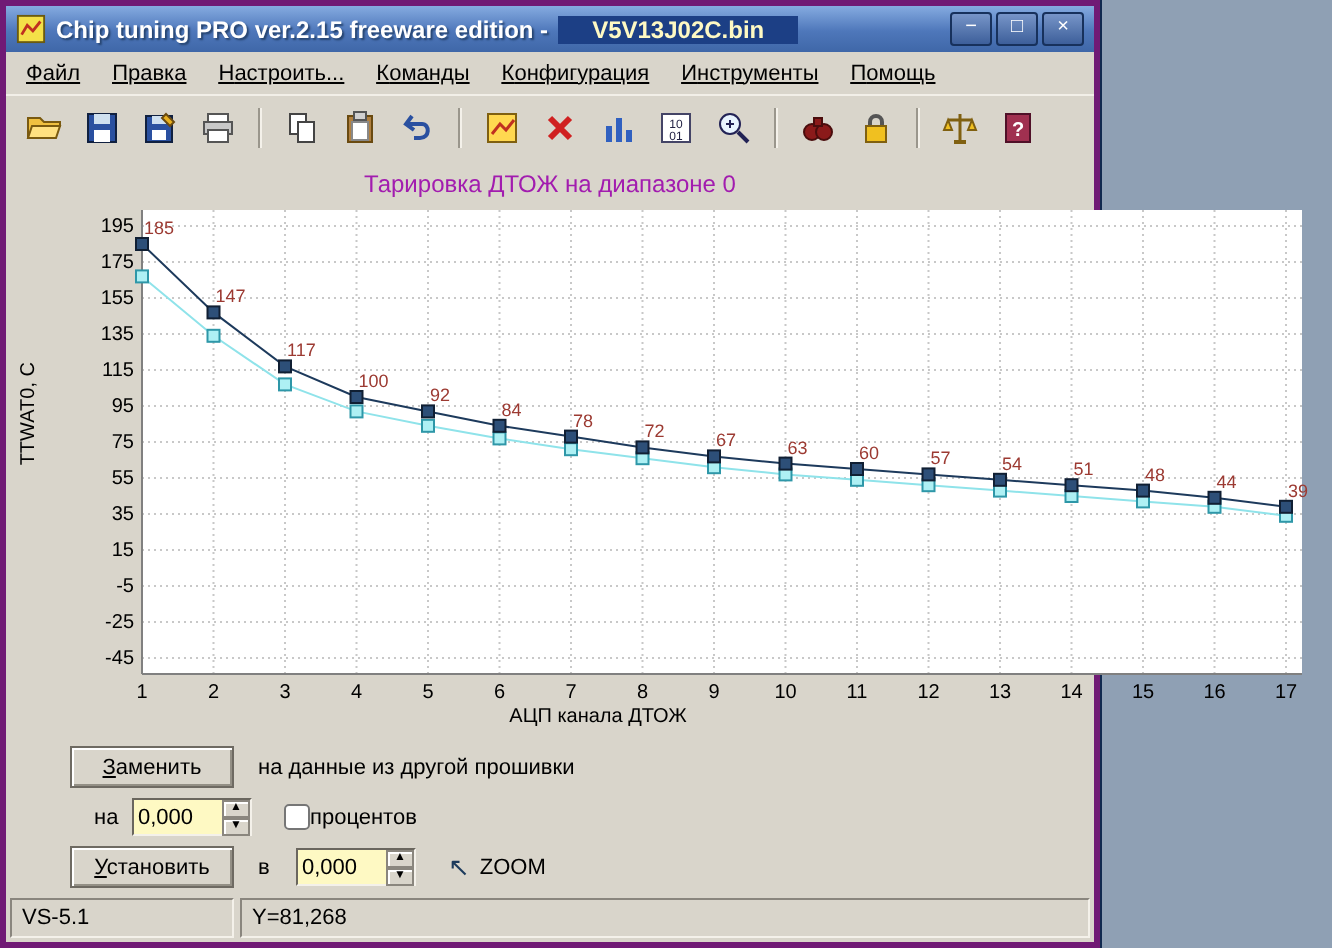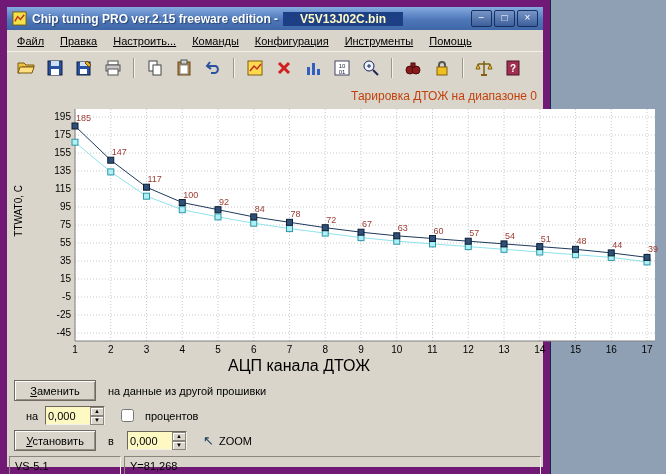--- a/index.html
+++ b/index.html
@@ -1,16 +1,16 @@
 <!DOCTYPE html>
 <html><head>
 <meta charset="utf-8">
 <style>
   html,body{margin:0;padding:0;background:#8fa0b4;font-family:"Liberation Sans",sans-serif;}
-  .window{width:550px;height:474px;box-sizing:border-box;border:7px solid #701a75;outline:1px solid #11294f;
+  .window{width:550px;height:474px;box-sizing:border-box;border:3px solid #701a75;outline:1px solid #11294f;
           background:#d9d5cb;display:flex;flex-direction:column;}
   
   .titlebar{height:23px;background:linear-gradient(180deg,#85abe0,#4e77ba 55%,#3f67a8);
             display:flex;align-items:center;padding:0 5px;flex:0 0 auto;}
   .app-icon{width:15px;height:15px;flex:0 0 auto;margin-right:5px;}
   .title-text{color:#fff;font-size:12px;font-weight:bold;white-space:nowrap;text-shadow:1px 1px 1px #25436e;}
   .title-file{color:#fef9c3;font-size:12px;font-weight:bold;background:#1c3f85;padding:0 17px;margin-left:5px;}
   .title-sp{flex:1;}
   .winbtn{width:19px;height:15px;margin-left:2px;border:1px solid #17315c;
           background:linear-gradient(180deg,#7795c8,#3d5f9a);color:#fff;font-size:10px;line-height:13px;
@@ -23,37 +23,37 @@
   .toolbar{height:31px;display:flex;align-items:center;padding:0 5px;gap:1px;flex:0 0 auto;border-top:1px solid #f2efe8;}
   .tbtn{width:26px;height:26px;display:flex;align-items:center;justify-content:center;border:1px solid transparent;}
   .tbtn svg{width:18px;height:18px;}
   .tsep{width:0;height:20px;margin:0 5px;border-left:1px solid #9a968c;border-right:1px solid #f4f1ea;}
   
   .chart-section{flex:1;padding:4px 6px 0 6px;}
   .chart-title{text-align:center;font-size:12px;margin:2px 0 2px 0;color:#2a35c8;}
   .chart-body{position:relative;padding-left:14px;}
   .ylabel{position:absolute;left:0;top:80px;writing-mode:vertical-rl;transform:rotate(180deg);font-size:10px;color:#000;}
   .chart-body svg{display:block;font-family:"Liberation Sans",sans-serif;}
-  .xlabel{text-align:center;font-size:16px;padding-left:48px;color:#000;}
+  .xlabel{text-align:center;font-size:10px;padding-left:48px;color:#000;}
   
   .controls{flex:0 0 auto;padding:3px 0 2px 0;}
-  .ctrl-row{display:flex;align-items:center;height:25px;margin-left:7px;font-size:11px;}
+  .ctrl-row{display:flex;align-items:center;height:25px;margin-left:32px;font-size:11px;}
   .win-btn{display:inline-block;width:82px;height:21px;background:#d9d5cb;border:1px solid #6e6a62;
            box-shadow:inset 1px 1px 0 #ffffff, inset -1px -1px 0 #938f85;font-size:11px;text-align:center;
            line-height:19px;font-family:inherit;}
   .win-btn::first-letter{text-decoration:underline;}
   .ctrl-caption{margin-left:12px;}
   .pre-label{display:inline-block;margin-left:12px;margin-right:5px;min-width:14px;}
   .spin{display:inline-flex;width:60px;height:19px;background:#fff;border:1px solid;
         border-color:#6a665e #f4f1ea #f4f1ea #6a665e;box-sizing:border-box;}
   .spin input{border:none;outline:none;width:40px;font-size:11px;padding:0 2px;font-family:inherit;background:#fef9c3;}
   .spin-btns{display:flex;flex-direction:column;width:16px;}
   .spin-up,.spin-down{flex:1;font-size:6px;line-height:7px;text-align:center;background:#d9d5cb;
                       border:1px solid #8a867e;box-shadow:inset 1px 1px 0 #fff;cursor:default;}
-  .check-group{display:flex;align-items:center;margin-left:16px;gap:11px;}
+  .check-group{display:flex;align-items:center;margin-left:16px;gap:0;}
   .check-group input{width:13px;height:13px;margin:0;}
   .zoom-group{display:flex;align-items:center;margin-left:16px;gap:5px;}
   .zoom-arrow{color:#1c3a5c;font-size:13px;}
   
   .statusbar{height:20px;display:flex;gap:3px;padding:1px 2px 2px 2px;flex:0 0 auto;align-items:stretch;}
   .status-cell{border:1px solid;border-color:#8a867e #f4f1ea #f4f1ea #8a867e;font-size:11px;
                display:flex;align-items:center;padding:0 5px;}
   .status-left{width:100px;flex:0 0 auto;}
   .status-right{flex:1;}
 </style>
@@ -191,21 +191,21 @@
     </div>
     <div class="tbtn">
       <svg viewBox="0 0 18 18">
         <rect x="3" y="2" width="12" height="14" fill="#a03050" stroke="#501028"></rect>
         <text x="9" y="13" font-size="10" text-anchor="middle" fill="#fff" font-weight="bold">?</text>
       </svg>
     </div>
   </div>
 
   <div class="chart-section">
-    <div class="chart-title" style="color: #c2410c; text-align: right;">Тарировка ДТОЖ на диапазоне 0</div>
+    <div class="chart-title" style="color: #a21caf;">Тарировка ДТОЖ на диапазоне 0</div>
     <div class="chart-body">
       <span class="ylabel">TTWAT0, C</span>
       <svg id="plot" width="634" height="252">
           <rect x="48" y="4" width="580" height="232" fill="#ffffff"></rect>
           <line x1="48" y1="12" x2="628" y2="12" stroke="#c8c8c8" stroke-dasharray="1 2"></line>
           <text x="44" y="15" text-anchor="end" font-size="10" fill="#000">195</text>
           <line x1="48" y1="30" x2="628" y2="30" stroke="#c8c8c8" stroke-dasharray="1 2"></line>
           <text x="44" y="33" text-anchor="end" font-size="10" fill="#000">175</text>
           <line x1="48" y1="48" x2="628" y2="48" stroke="#c8c8c8" stroke-dasharray="1 2"></line>
           <text x="44" y="51" text-anchor="end" font-size="10" fill="#000">155</text>

